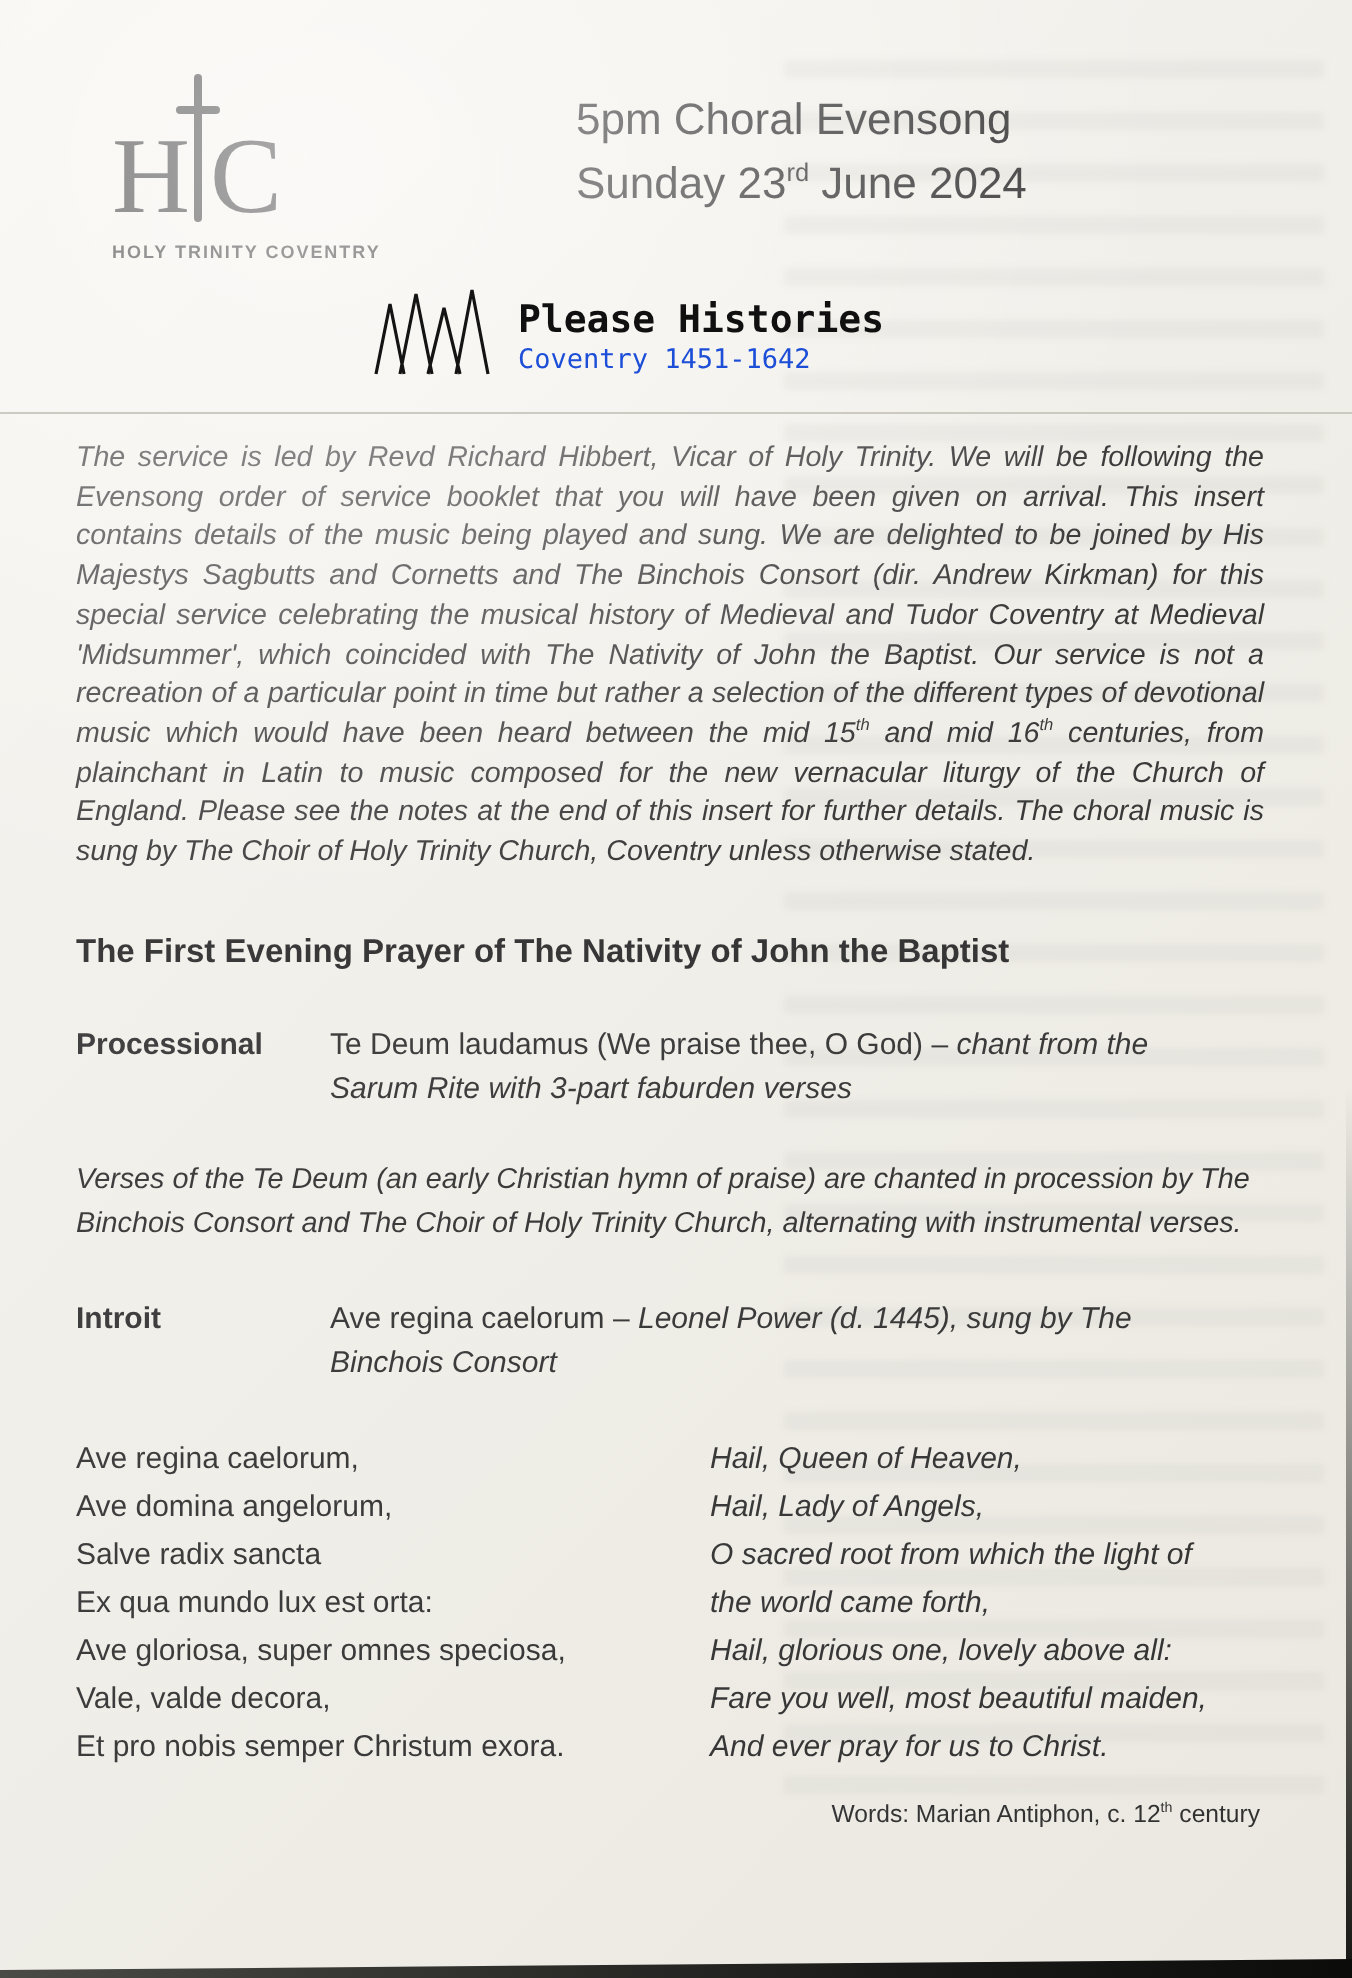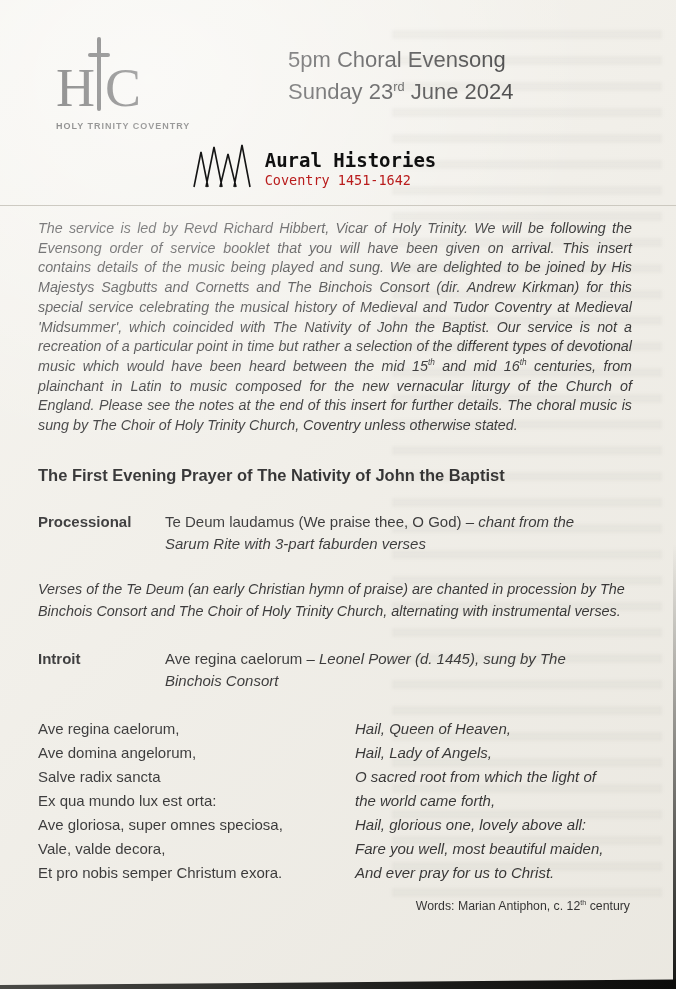--- a/index.html
+++ b/index.html
@@ -54,21 +54,21 @@
   }
   .service-title{ margin-left:40px; padding-top:4px; font-size:22px; line-height:1.45; color:#161618; }
 
   
   .brand{
     display:flex; align-items:center; justify-content:center;
     margin-top:12px; transform:translateX(-24px);
   }
   .brand-spires{ margin-right:7px; }
   .brand-name{ font-family:"DejaVu Sans Mono", monospace; font-weight:bold; font-size:19px; color:#101010; }
-  .brand-sub{ font-family:"DejaVu Sans Mono", monospace; font-size:13.5px; margin-top:1px; color:#b91c1c; }
+  .brand-sub{ font-family:"DejaVu Sans Mono", monospace; font-size:13.5px; margin-top:1px; color:#1d4ed8; }
 
   .rule{ height:1px; margin:12px 0 0 0; background:#c6c2b8; opacity:.85; }
 
   .intro{
     margin:13px 44px 0 38px;
     font-size:14.3px; font-style:italic; line-height:1.38;
     text-align:justify; color:#1a1a1c;
   }
 
   .section-heading{ margin:30px 44px 0 38px; font-size:16.5px; font-weight:bold; color:#131315; }
@@ -117,21 +117,21 @@
     </div>
   </header>
 
   <div class="brand">
     <span class="brand-spires">
       <svg width="66" height="46" viewBox="0 0 66 46" aria-hidden="true">
         <path d="M2 44 L9 9 L16 44 M14 44 L22 4 L30 44 M28 44 L36 11 L44 44 M42 44 L50 2 L58 44" fill="none" stroke="#141414" stroke-width="1.6" stroke-linejoin="miter"></path>
       </svg>
     </span>
     <div class="brand-text">
-      <div class="brand-name">Aural Histories</div>
+      <div class="brand-name">Please Histories</div>
       <div class="brand-sub">Coventry 1451-1642</div>
     </div>
   </div>
 
   <div class="rule"></div>
 
   <p class="intro"><span>The service is led by Revd Richard Hibbert, Vicar of Holy Trinity. We will be following the Evensong order of service booklet that you will have been given on arrival.  This insert contains details of the music being played and sung.  We are delighted to be joined by His Majestys Sagbutts and Cornetts and The Binchois Consort (dir. Andrew Kirkman) for this special service celebrating the musical history of Medieval and Tudor Coventry at Medieval 'Midsummer', which coincided with The Nativity of John the Baptist.  Our service is not a recreation of a particular point in time but rather a selection of the different types of devotional music which would have been heard between the mid 15</span><sup>th</sup><span> and mid 16</span><sup>th</sup><span> centuries, from plainchant in Latin to music composed for the new vernacular liturgy of the Church of England.  Please see the notes at the end of this insert for further details.  The choral music is sung by The Choir of Holy Trinity Church, Coventry unless otherwise stated.</span></p>
 
   <h2 class="section-heading">The First Evening Prayer of The Nativity of John the Baptist</h2>
 

